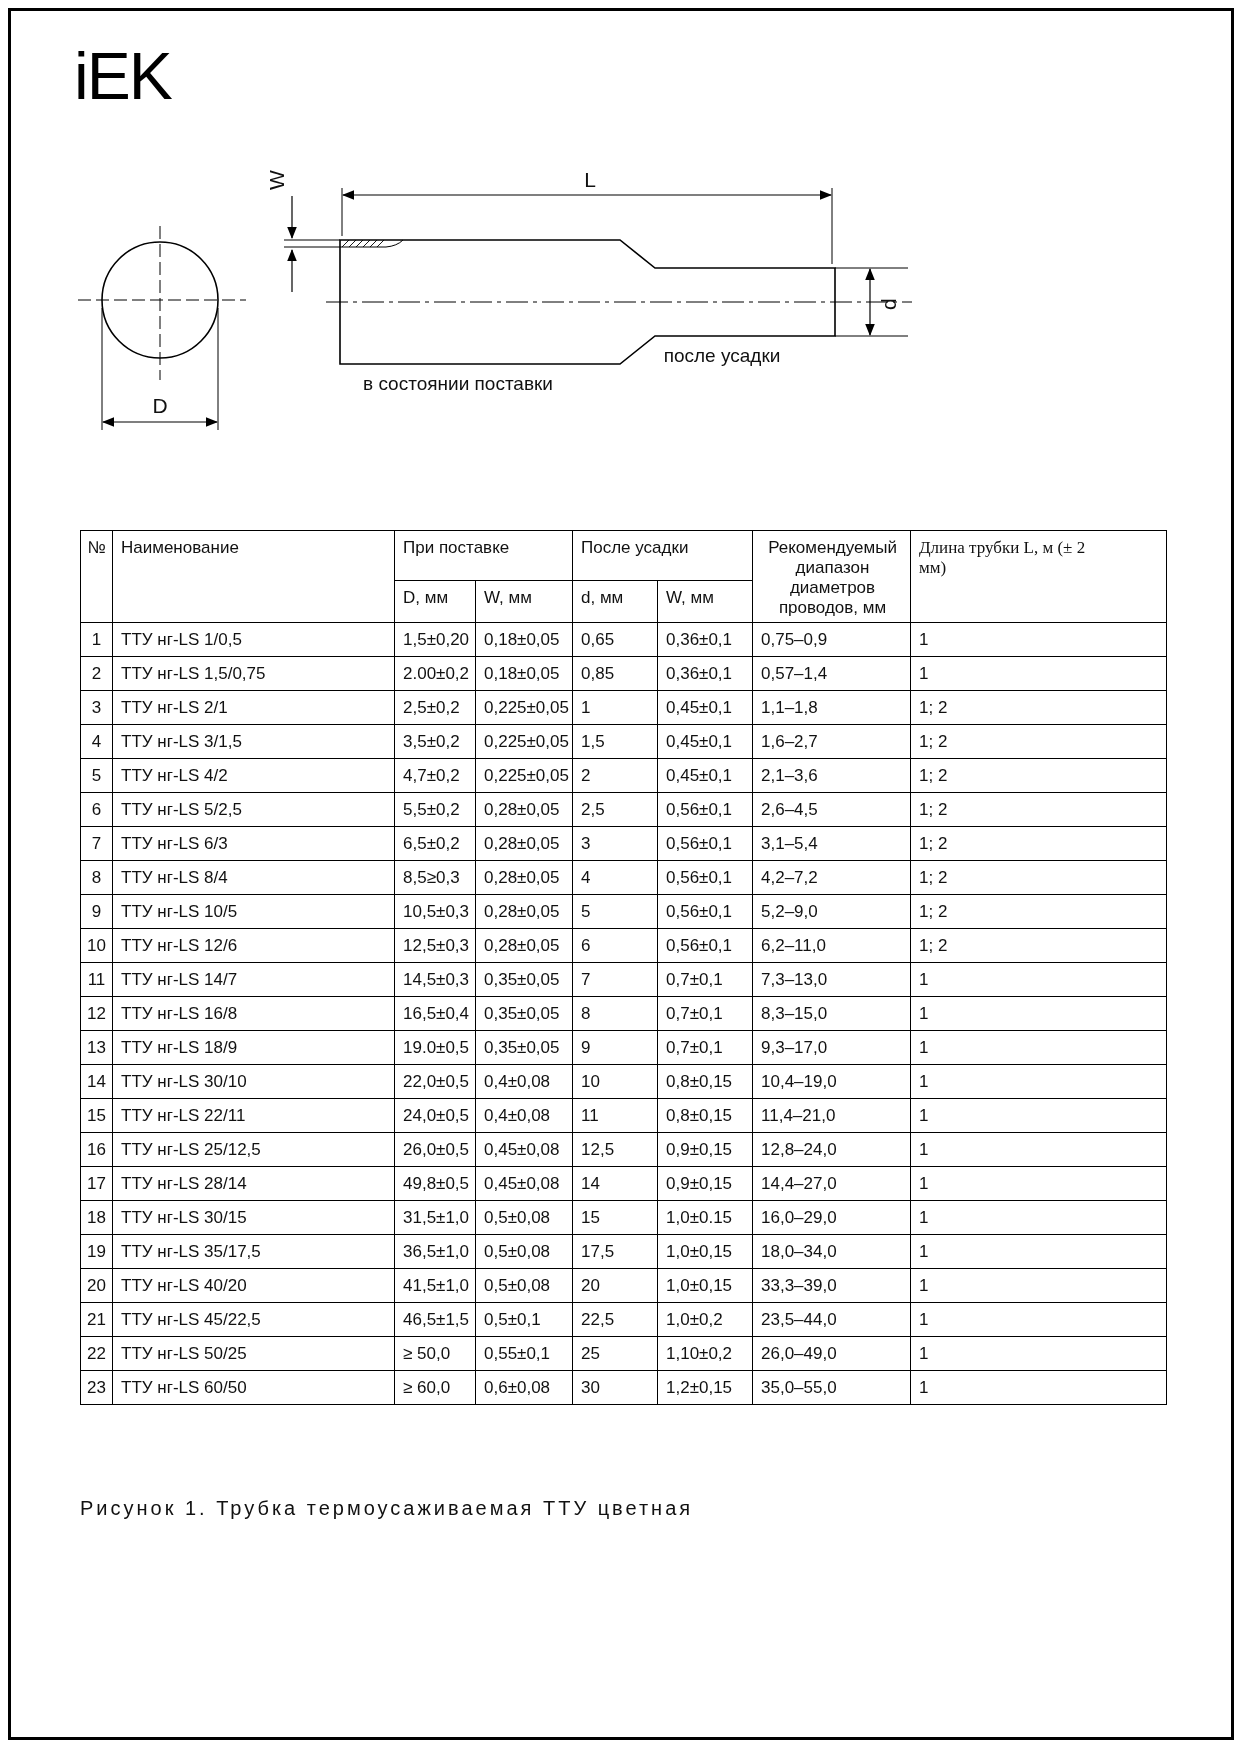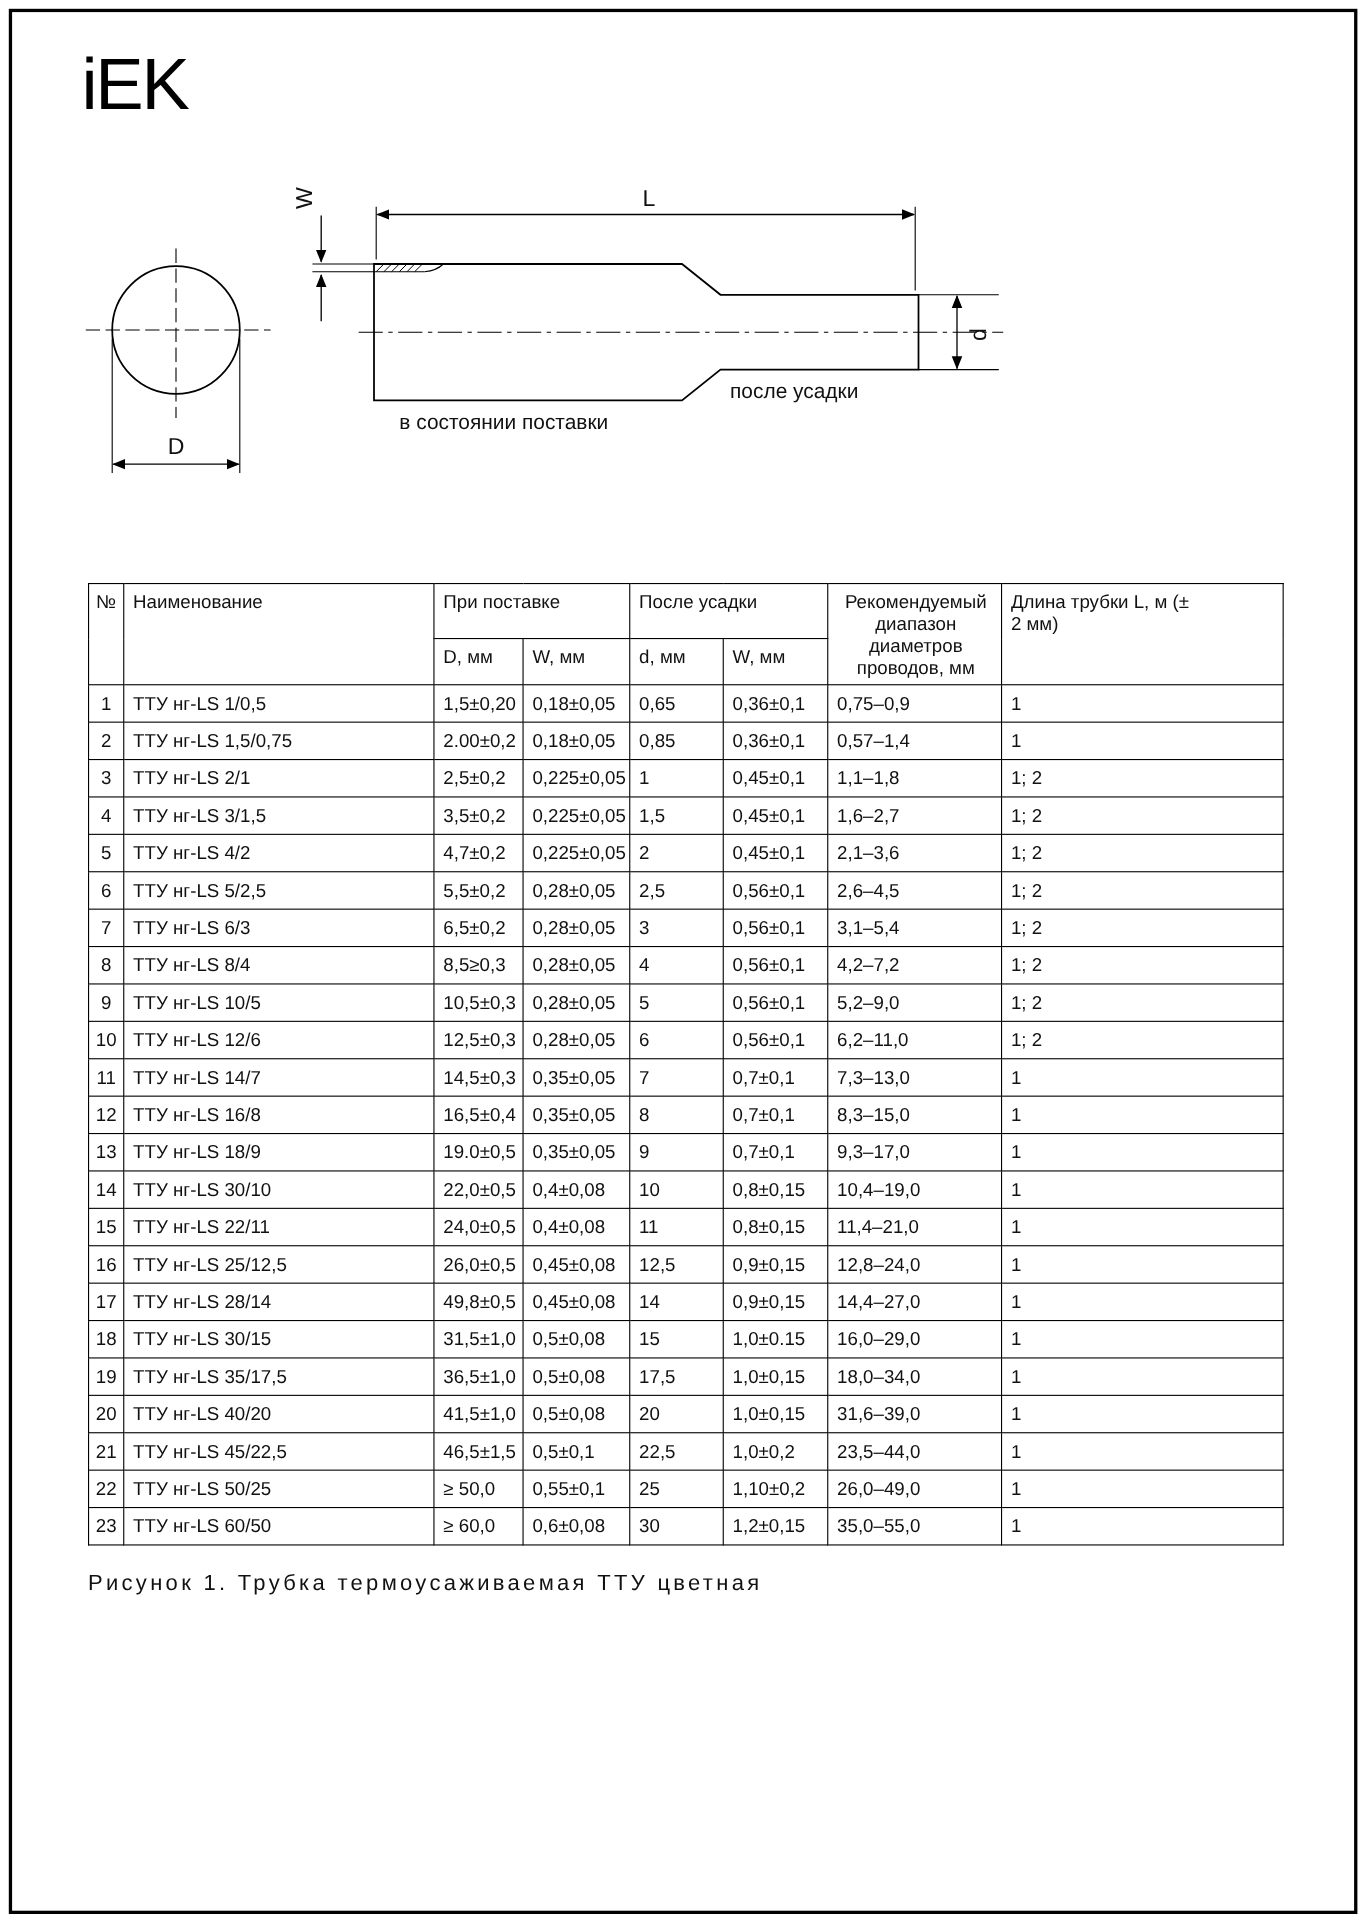--- a/index.html
+++ b/index.html
@@ -26,23 +26,23 @@
   }
   .spec-table th, .spec-table td {
     border:1px solid #000; text-align:left; font-weight:normal;
     padding:4px 8px; box-sizing:border-box; overflow:hidden;
   }
   .spec-table thead th { vertical-align:top; padding-top:7px; }
   .spec-table thead tr.h1 th { height:40px; }
   .spec-table thead tr.h2 th { height:33px; }
   .spec-table tbody td { height:34px; vertical-align:middle; padding-top:2px; padding-bottom:2px; }
   .c-center { text-align:center !important; padding-left:2px !important; padding-right:2px !important; }
-  .hdr-narrow { width:175px; }
+  .hdr-narrow { width:175px;font-family:Liberation Serif, serif; }
   .caption {
-    position:absolute; left:80px; top:1428px;
+    position:absolute; left:80px; top:1497px;
     font-size:20px; letter-spacing:3px; color:#111;
   }
 </style>
 </head>
 <body>
 
 <div class="page">
   <div class="frame"></div>
 
   <div class="logo">iEK</div>
@@ -318,21 +318,21 @@
           <td>18,0–34,0</td>
           <td>1</td>
         </tr>
         <tr>
           <td class="c-center">20</td>
           <td>ТТУ нг-LS 40/20</td>
           <td>41,5±1,0</td>
           <td>0,5±0,08</td>
           <td>20</td>
           <td>1,0±0,15</td>
-          <td>31,6–39,0</td>
+          <td>33,3–39,0</td>
           <td>1</td>
         </tr>
         <tr>
           <td class="c-center">21</td>
           <td>ТТУ нг-LS 45/22,5</td>
           <td>46,5±1,5</td>
           <td>0,5±0,1</td>
           <td>22,5</td>
           <td>1,0±0,2</td>
           <td>23,5–44,0</td>

